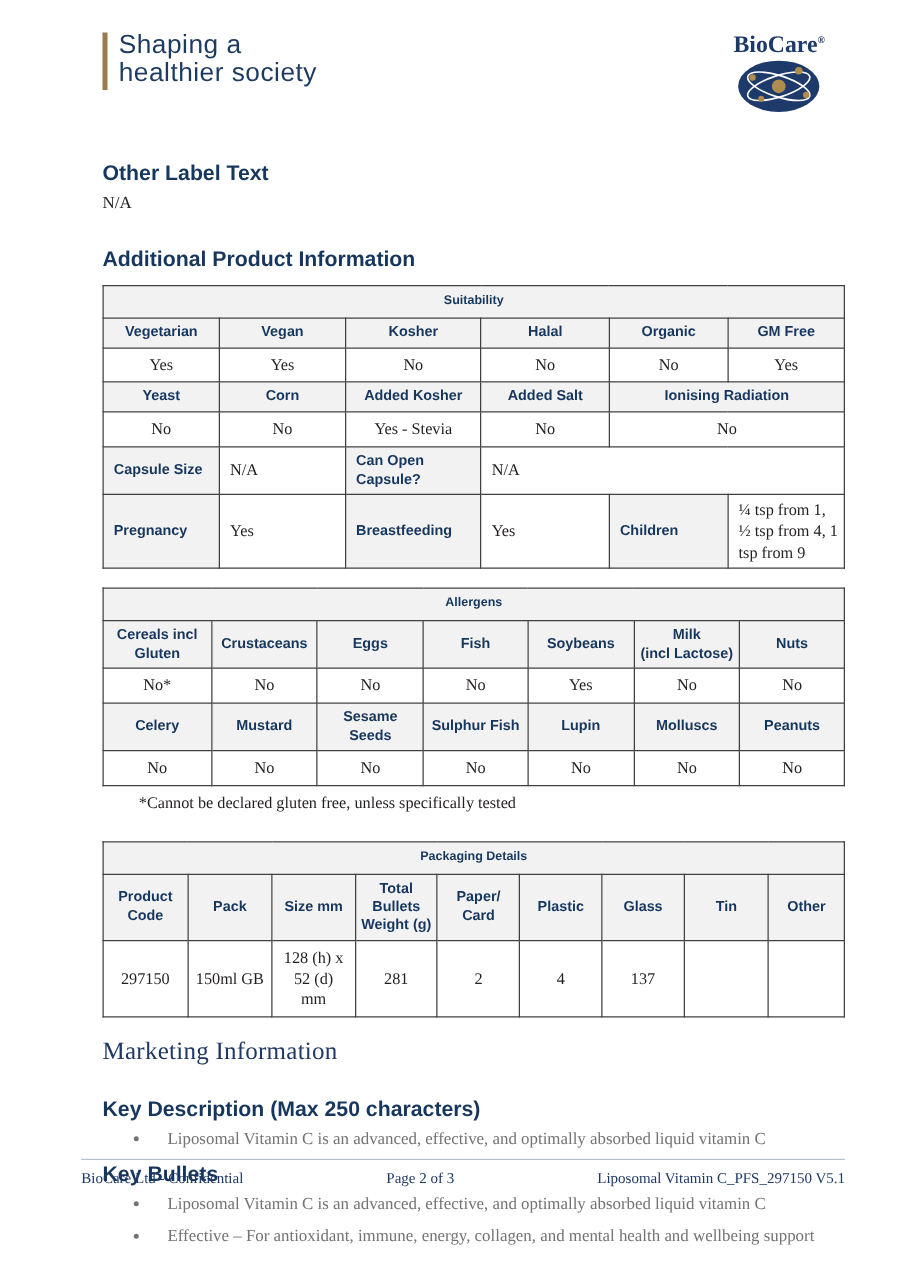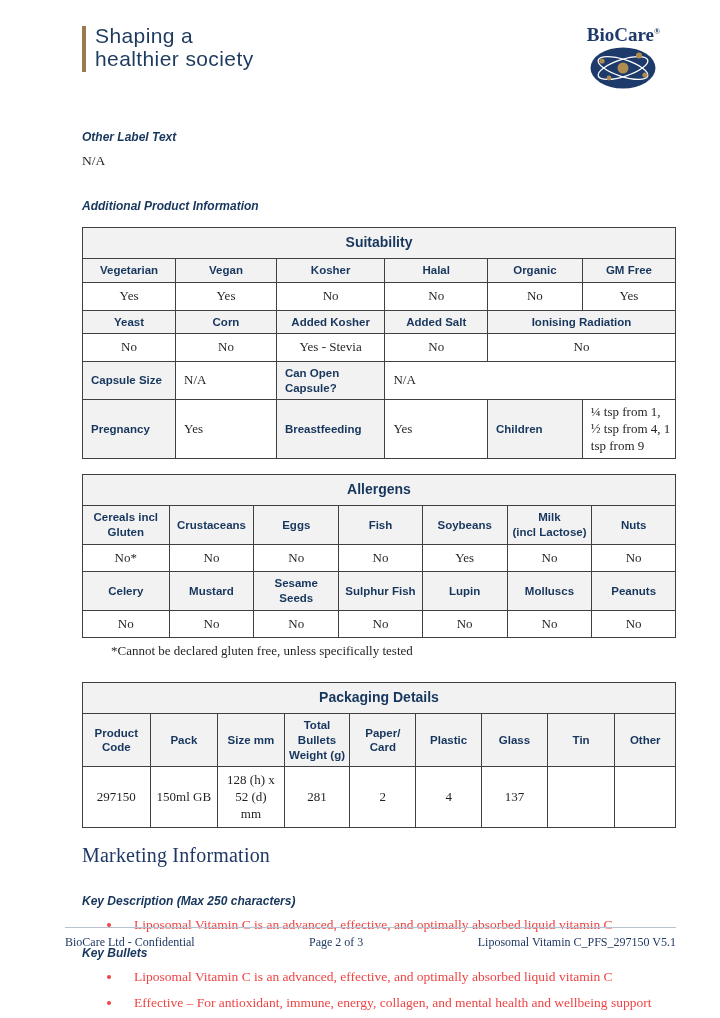--- a/index.html
+++ b/index.html
@@ -18,51 +18,51 @@
   .masthead { display: flex; justify-content: space-between; align-items: flex-start; margin-bottom: 41px; }
   .tagline { display: flex; gap: 9px; }
   .tagline-bar { width: 4px; height: 46px; background: #9a7a4e; margin-top: 2px; }
   .tagline-text { font-size: 21px; line-height: 23px; color: #1d3a5f; letter-spacing: 0.4px; font-weight: 400; }
   .logo { text-align: center; margin-right: 16px; margin-top: -2px; }
   .logo-text { font-family: "Liberation Serif", serif; font-weight: bold; font-size: 19px; color: #1d3a6b; line-height: 20px; }
   .logo-text sup { font-size: 8px; vertical-align: super; }
   .logo svg { display: block; margin: 2px auto 0 auto; }
 
   
-  .shead { font-size: 12px; font-weight: bold; color: #17365d; margin: 0; line-height: 15px; font-style: italic; }
+  .shead { font-size: 17px; font-weight: bold; color: #17365d; margin: 0; line-height: 15px; }
   .serif { font-family: "Liberation Serif", serif; color: #231f20; }
   .na-value { font-size: 13.5px; margin: 8px 0 0 0; }
   .mt-additional { margin-top: 30px; }
 
   
   table.grid { width: 100%; border-collapse: collapse; table-layout: fixed; }
   .grid th, .grid td {
     border: 1px solid #404040;
     text-align: center; vertical-align: middle;
     white-space: pre-line;
     padding: 4px 4px;
     line-height: 1.28;
     overflow: hidden;
   }
   .grid th { background: #f2f2f2; color: #17365d; font-size: 11.5px; font-weight: bold; }
   .grid td { font-family: "Liberation Serif", serif; font-size: 13px; color: #231f20; background: #ffffff; }
-  .grid .ttl { font-size: 14px; padding: 6px 4px; }
+  .grid .ttl { font-size: 10px; padding: 6px 4px; }
   .grid .vrow td { padding: 5px 4px; }
   .left { text-align: left !important; padding-left: 8px !important; }
   .suit   { margin-top: 13px; }
   .allerg { margin-top: 15px; }
   .pack   { margin-top: 23px; }
   .footnote { font-size: 13px; margin: 5px 0 0 29px; }
 
   
   .mkt-title { font-family: "Liberation Serif", serif; font-size: 20px; font-weight: normal; color: #1f3864; margin: 16px 0 15px 0; letter-spacing: 0.2px; }
   .kd-title { margin-top: 27px; }
   .kb-title { margin-top: 13px; }
   ul.bullets { margin: 8px 0 0 0; padding-left: 40px; list-style: disc; }
-  ul.bullets li { font-family: "Liberation Serif", serif; font-size: 13.5px; color: #ef4444; margin-bottom: 10px; padding-left: 12px; }
+  ul.bullets li { font-family: "Liberation Serif", serif; font-size: 13.5px; color: #737373; margin-bottom: 10px; padding-left: 12px; }
 
   
   .page-footer {
     position: absolute; left: 65px; right: 44px; top: 927px;
     border-top: 1px solid #b9c2d1;
     padding-top: 7px;
     display: flex; justify-content: space-between;
     font-family: "Liberation Serif", serif; font-size: 12px; color: #1f3864;
   }
 </style>

